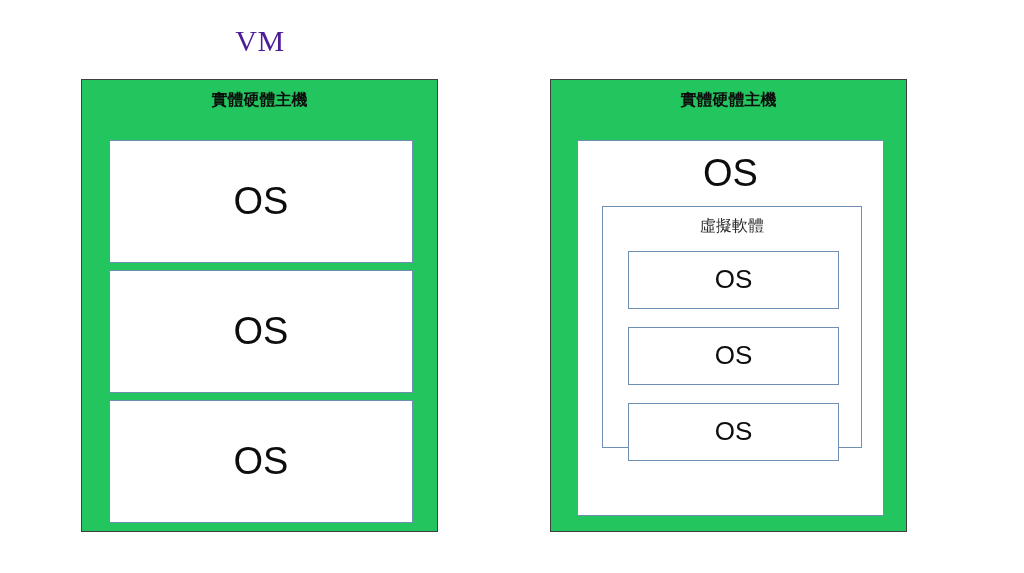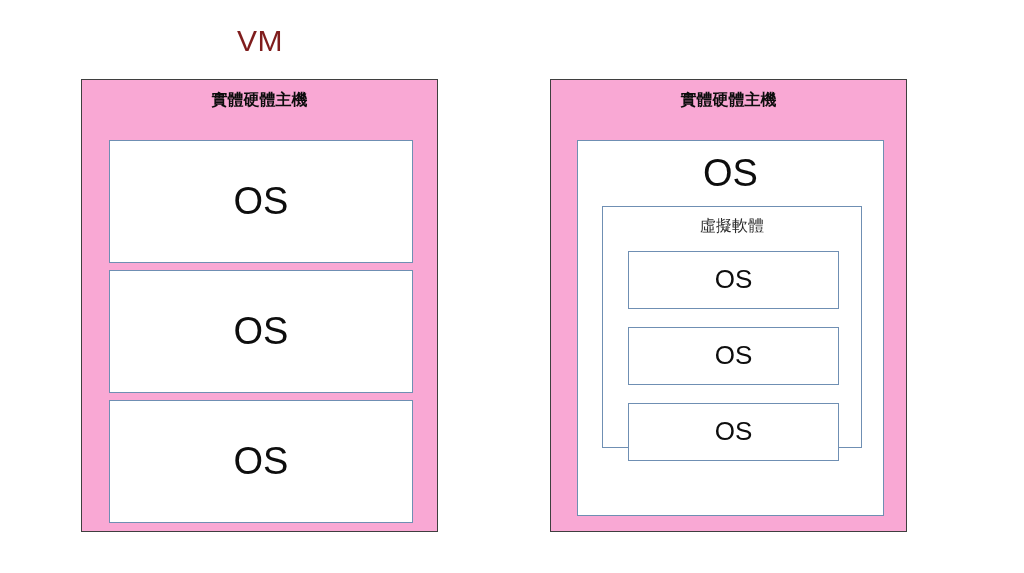--- a/index.html
+++ b/index.html
@@ -20,36 +20,36 @@
 
   .canvas {
     position: absolute;
     inset: 0;
   }
 
   
   .col-title {
     position: absolute;
     text-align: center;
-    font-family: Liberation Sans, sans-serif;
+    font-family: Liberation Serif, serif;
     font-size: 30px;
     font-weight: 400;
     line-height: 1;
-    color: #7f1d1d;
+    color: #4c1d95;
     letter-spacing: 0.5px;
     white-space: nowrap;
   }
   #vm-title  { left: 80px;  top: 26px; width: 360px; }
   #vps-title { left: 548px; top: 26px; width: 360px; }
 
   
   .host-box {
     position: absolute;
     border: 1.6px solid #3f3f3f;
-    background: #f9a8d4;
+    background: #22c55e;
     box-sizing: border-box;
     padding-left: 44px;
   }
   #vm-host  { left: 81px;  top: 79px; width: 357px; height: 453px; }
   #vps-host { left: 550px; top: 79px; width: 357px; height: 453px; }
 
   .host-label {
     position: absolute;
     left: 0;
     right: 0;

